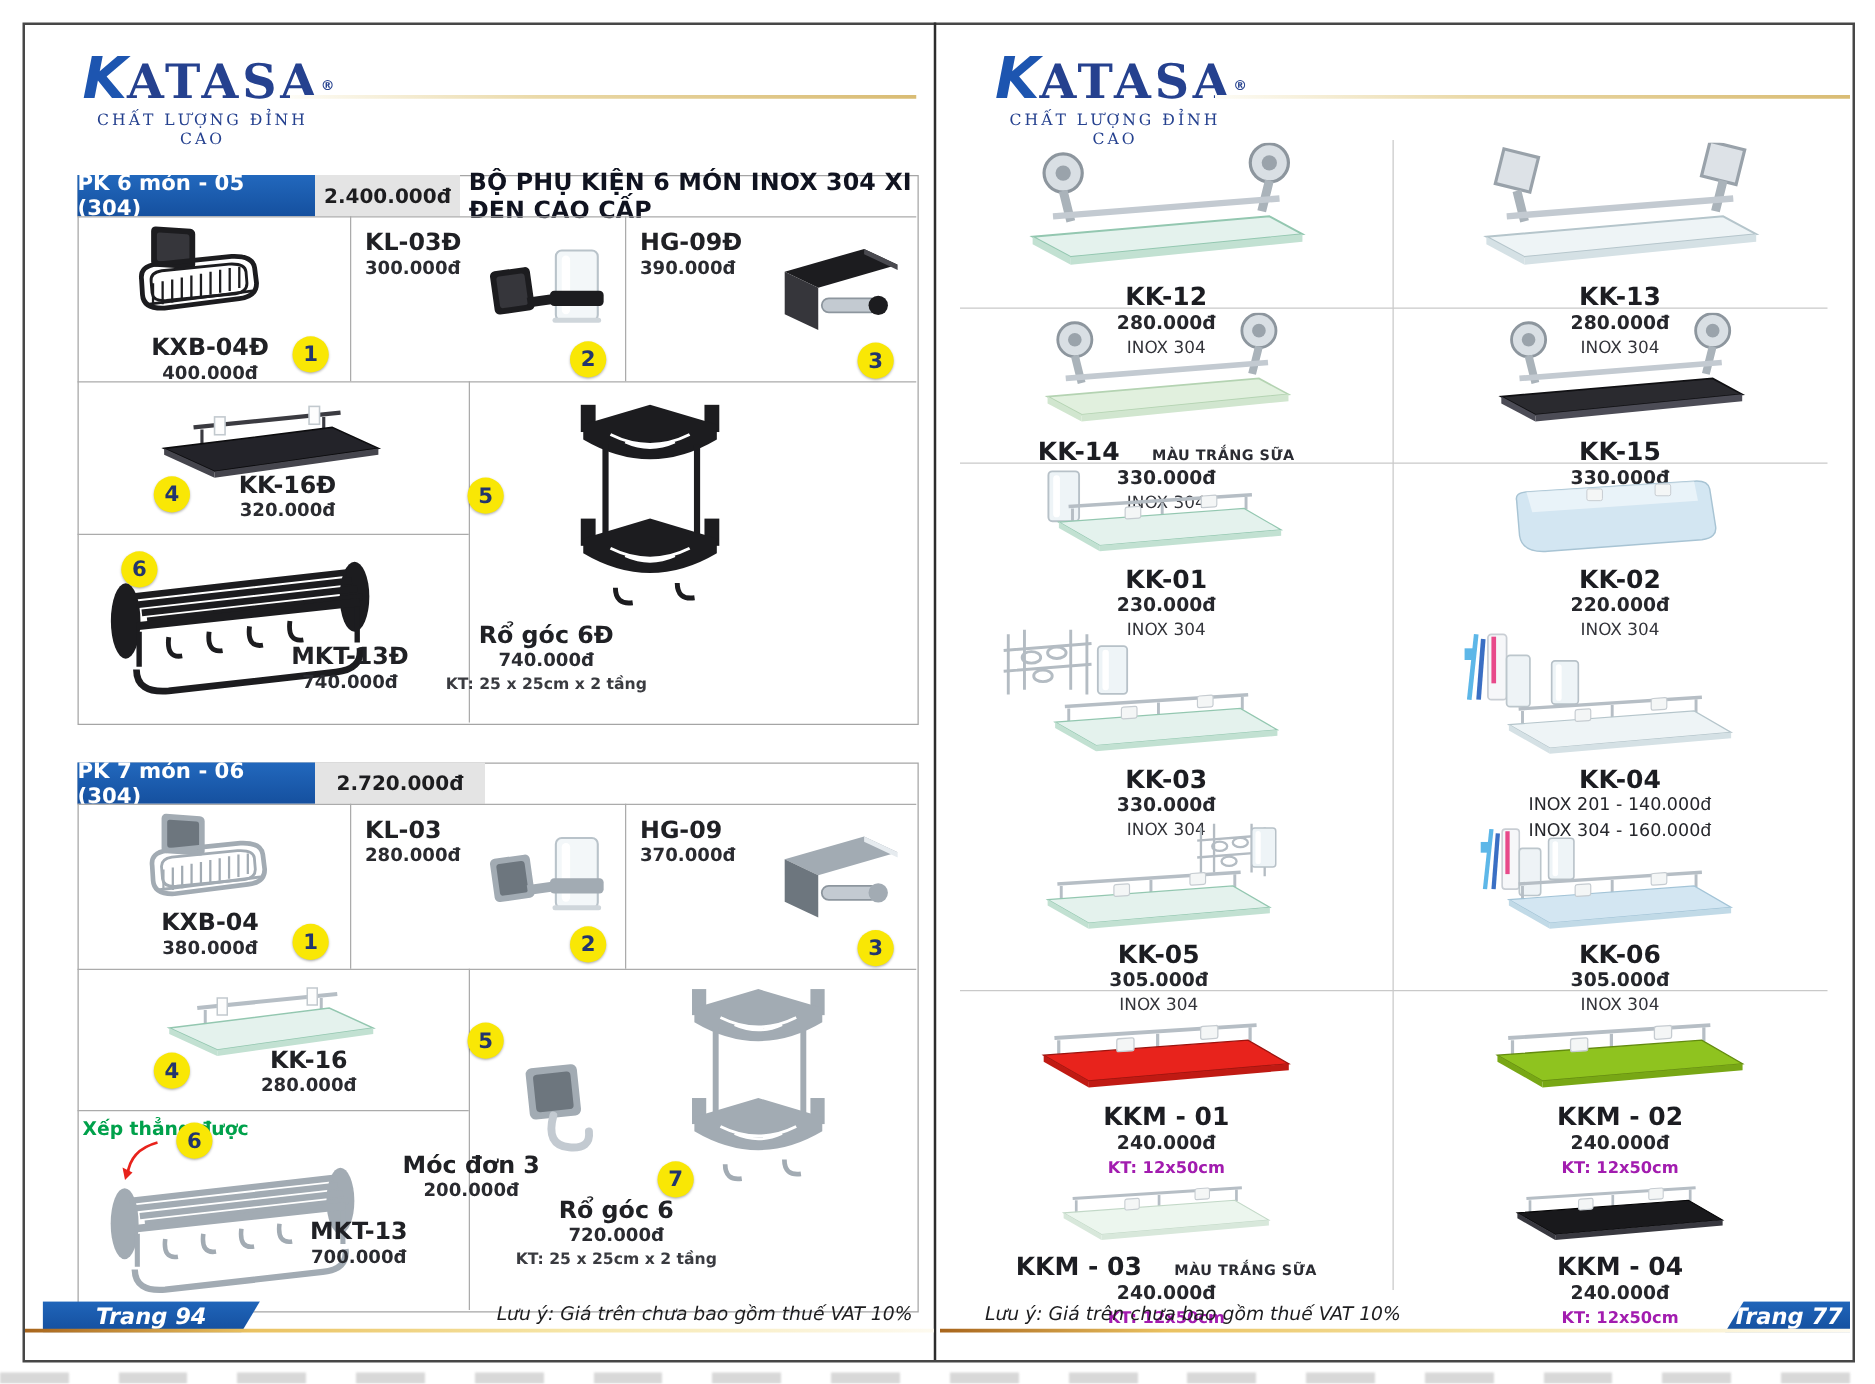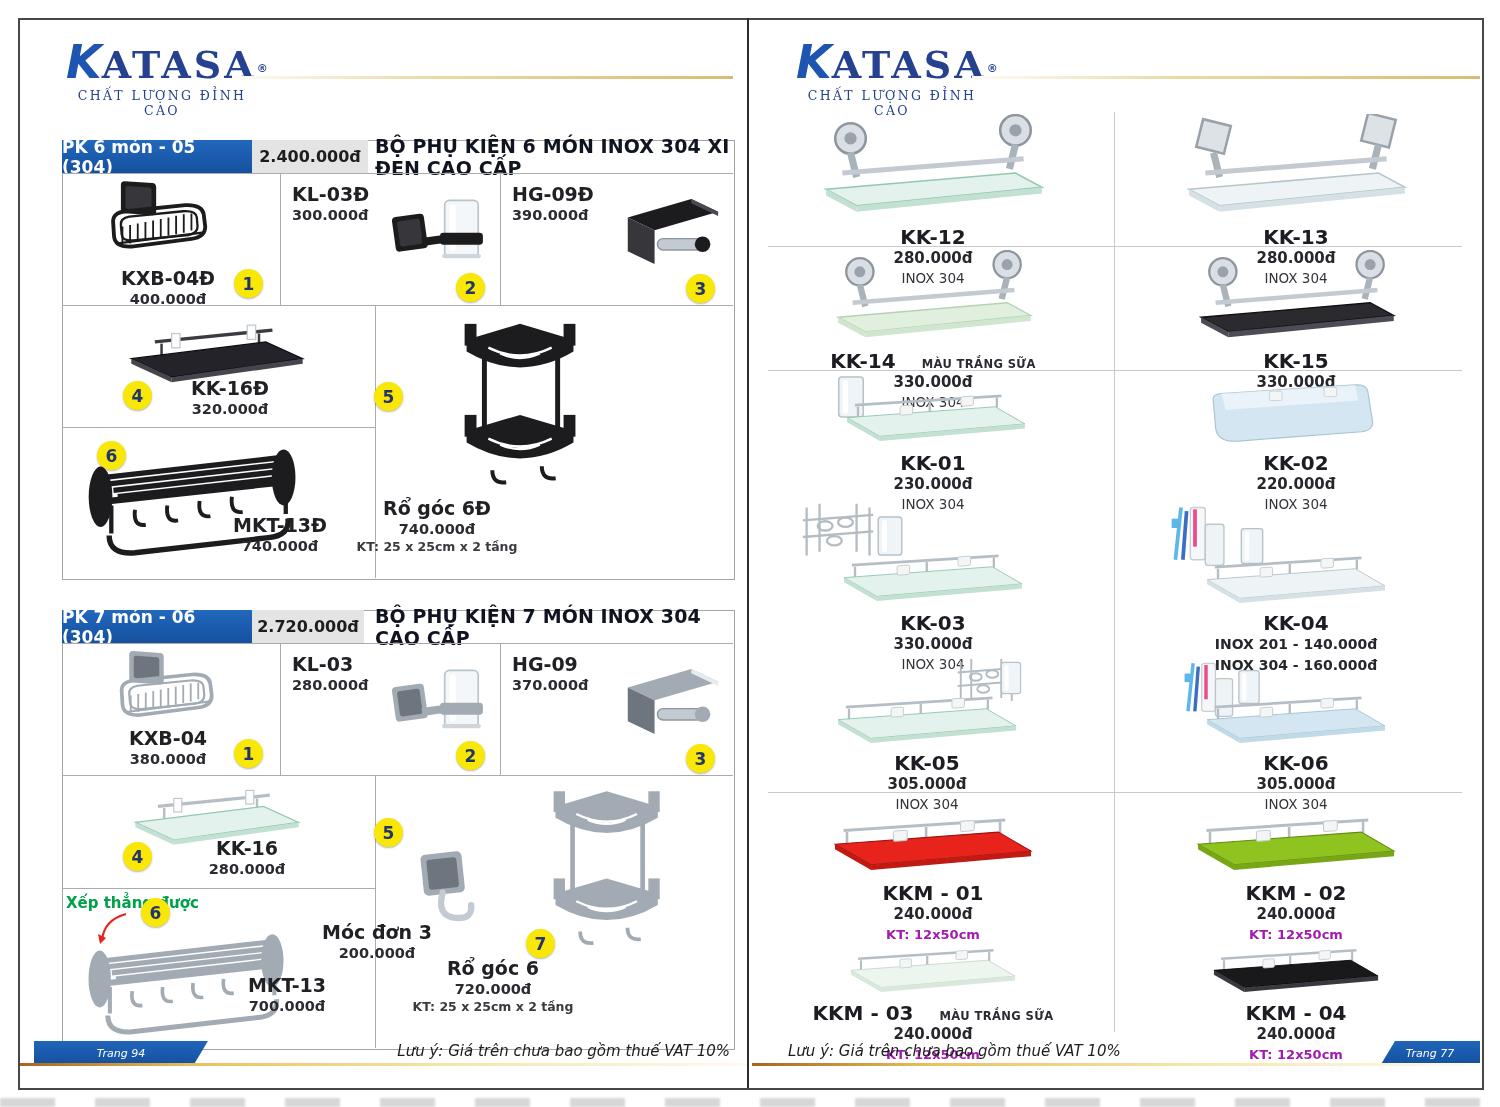--- a/index.html
+++ b/index.html
@@ -39,25 +39,25 @@
 
   
   .rcell{display:flex;flex-direction:column;align-items:center;}
   .rimg{position:relative;}
   .rcode{font-weight:700;font-size:20px;color:#1c1d22;line-height:1.1;}
   .rcode-row{display:flex;align-items:baseline;justify-content:center;gap:26px;text-align:center;}
   .rnote{font-weight:700;font-size:11.5px;color:#2b2c33;letter-spacing:.4px;}
   .rprice{font-weight:700;font-size:15px;color:#26272c;line-height:1.45;}
   .rmat{font-size:13.5px;color:#33343a;line-height:1.3;}
   .rsize{font-weight:700;font-size:13px;color:#a21caf;line-height:1.35;}
-  .rline{font-weight:700;font-size:14px;color:#26272c;line-height:1.5;}
+  .rline{font-weight:400;font-size:14px;color:#26272c;line-height:1.5;}
   .lightline{background:#c9c9c9;}
 
   
-  .page-badge{background:linear-gradient(180deg,#2065ba,#144f9e);color:#fff;font-style:italic;font-weight:400;font-size:11px;
+  .page-badge{background:linear-gradient(180deg,#2065ba,#144f9e);color:#fff;font-style:italic;font-weight:700;font-size:18px;
               display:flex;align-items:center;justify-content:center;}
   .badge-l{clip-path:polygon(0 0,100% 0,calc(100% - 15px) 100%,0 100%);}
   .badge-r{clip-path:polygon(15px 0,100% 0,100% 100%,0 100%);}
   .footline{height:3px;background:linear-gradient(90deg,#a8651c,#eac261 25%,#f6e6a8 60%,#fdfaf0);}
   .foot-note{font-style:italic;font-size:15px;color:#1d1d1f;}
 
   
   .theme-black{--m1:#1c1c1f;--m2:#36363b;--m3:#4a4a50;--rail:#3b3b41;--glass:#232329;--gedge:#0c0c0e;--gedge2:#45454d;}
   .theme-chrome{--m1:#a2abb3;--m2:#6d767e;--m3:#e6ebef;--rail:#b6bec5;--glass:#e4f1ec;--gedge:#9ac8b2;--gedge2:#c6e1d3;}
   .g-clear{--glass:#e4f2ed;--gedge:#93c7b0;--gedge2:#c2e1d2;}
@@ -278,22 +278,21 @@
   <svg class="abs theme-black" style="left:66px;top:430px;" width="250" height="140">
       <use href="#s-rack"></use>
     </svg>
   <div class="abs tb-c" style="left:200px;top:515px;width:160px;">
     <div class="code">MKT-13Đ</div>
     <div class="price">740.000đ</div>
   </div>
 
   <div class="abs set-box" style="left:62px;top:610px;width:671px;height:438px;"></div>
   <div class="abs set-label" style="left:62px;top:610px;width:190px;height:33px;">PK 7 món - 06 (304)</div>
-  <div class="abs set-price" style="left:252px;top:610px;width:112px;height:33px;">2.720.000đ</div>
-  <div class="abs set-title" style="left:375px;top:610px;width:358px;height:33px;">BỘ PHỤ KIỆN 7 MÓN INOX 304 CAO CẤP</div>
+  <div class="abs set-price" style="left:252px;top:610px;width:136px;height:33px;">2.720.000đ</div>
 
   <div class="abs divider" style="left:62px;top:643px;width:671px;height:1px;"></div>
   <div class="abs divider" style="left:280px;top:643px;width:1px;height:132px;"></div>
   <div class="abs divider" style="left:500px;top:643px;width:1px;height:132px;"></div>
   <div class="abs divider" style="left:62px;top:775px;width:671px;height:1px;"></div>
   <div class="abs divider" style="left:375px;top:775px;width:1px;height:273px;"></div>
   <div class="abs divider" style="left:62px;top:888px;width:313px;height:1px;"></div>
 
   <svg class="abs theme-chrome" style="left:95px;top:646px;" width="145" height="90">
       <use href="#s-basket"></use>

